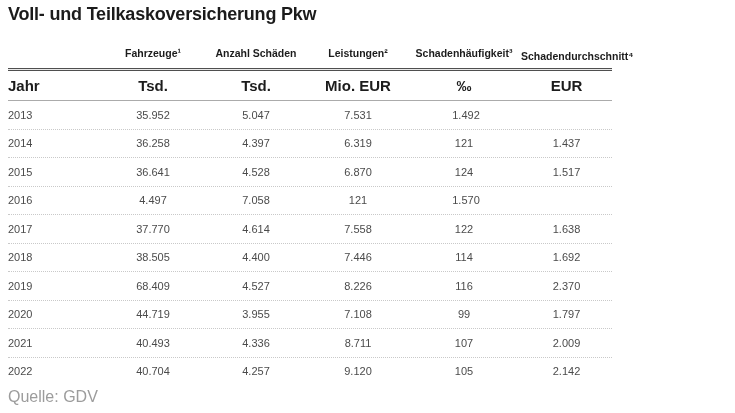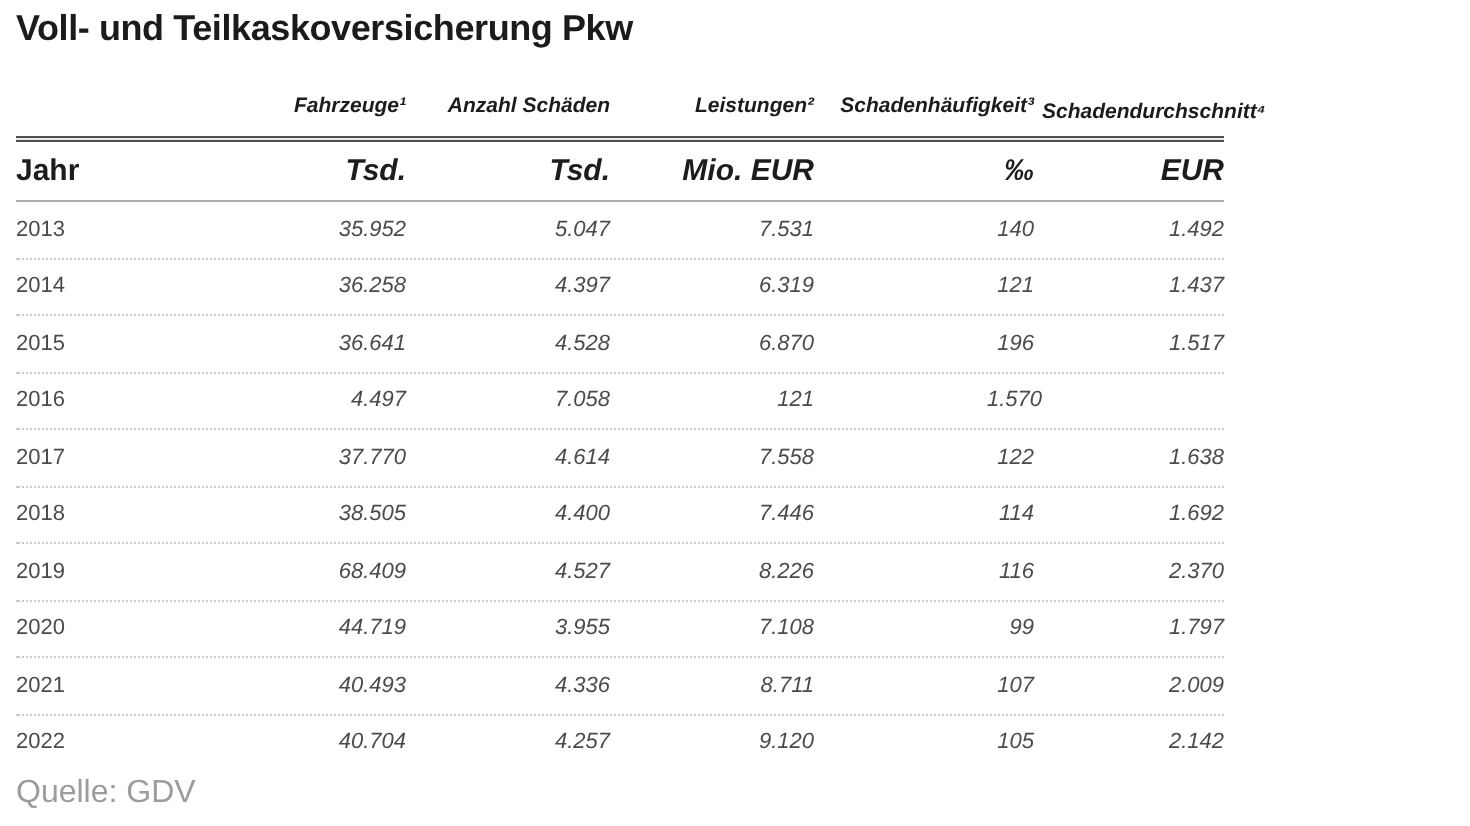--- a/index.html
+++ b/index.html
@@ -15,21 +15,21 @@
     font-size: 18px; font-weight: 700; color: #1b1b1b; letter-spacing: -0.2px;
   }
 
   .table { position: absolute; left: 8px; top: 36px; width: 604px; }
 
   .grid-row {
     display: grid;
     grid-template-columns: 95px 104px 102px 102px 110px 91px;
   }
   .cell { overflow: visible; white-space: nowrap; }
-  .num { text-align: right; padding-right: 4px; font-style: italic; }
+  .num { text-align: center; padding-right: 4px; }
   .num.last { padding-right: 0; }
 
   .group-row { height: 23px; padding-bottom: 9px; align-items: end; }
   .group-row .cell { font-size: 10.5px; font-weight: 700; color: #1c1c1c; }
   .group-row .shift-down { transform: translateY(3px); }
 
   .rule-double {
     height: 1px; background: #e9e9e9;
     border-top: 1px solid #4f4f4f; border-bottom: 1px solid #4f4f4f;
   }
@@ -79,39 +79,38 @@
 
     <div class="rule-light"></div>
 
     <div>
 
       <div class="grid-row data-row">
         <div class="cell">2013</div>
         <div class="cell num">35.952</div>
         <div class="cell num">5.047</div>
         <div class="cell num">7.531</div>
-        <div class="cell num">140</div>
         <div class="cell num last">1.492</div>
       </div>
 
       <div class="grid-row data-row">
         <div class="cell">2014</div>
         <div class="cell num">36.258</div>
         <div class="cell num">4.397</div>
         <div class="cell num">6.319</div>
         <div class="cell num">121</div>
         <div class="cell num last">1.437</div>
       </div>
 
       <div class="grid-row data-row">
         <div class="cell">2015</div>
         <div class="cell num">36.641</div>
         <div class="cell num">4.528</div>
         <div class="cell num">6.870</div>
-        <div class="cell num">196</div>
+        <div class="cell num">124</div>
         <div class="cell num last">1.517</div>
       </div>
 
       <div class="grid-row data-row">
         <div class="cell">2016</div>
         <div class="cell num">4.497</div>
         <div class="cell num">7.058</div>
         <div class="cell num">121</div>
         <div class="cell num last">1.570</div>
       </div>

